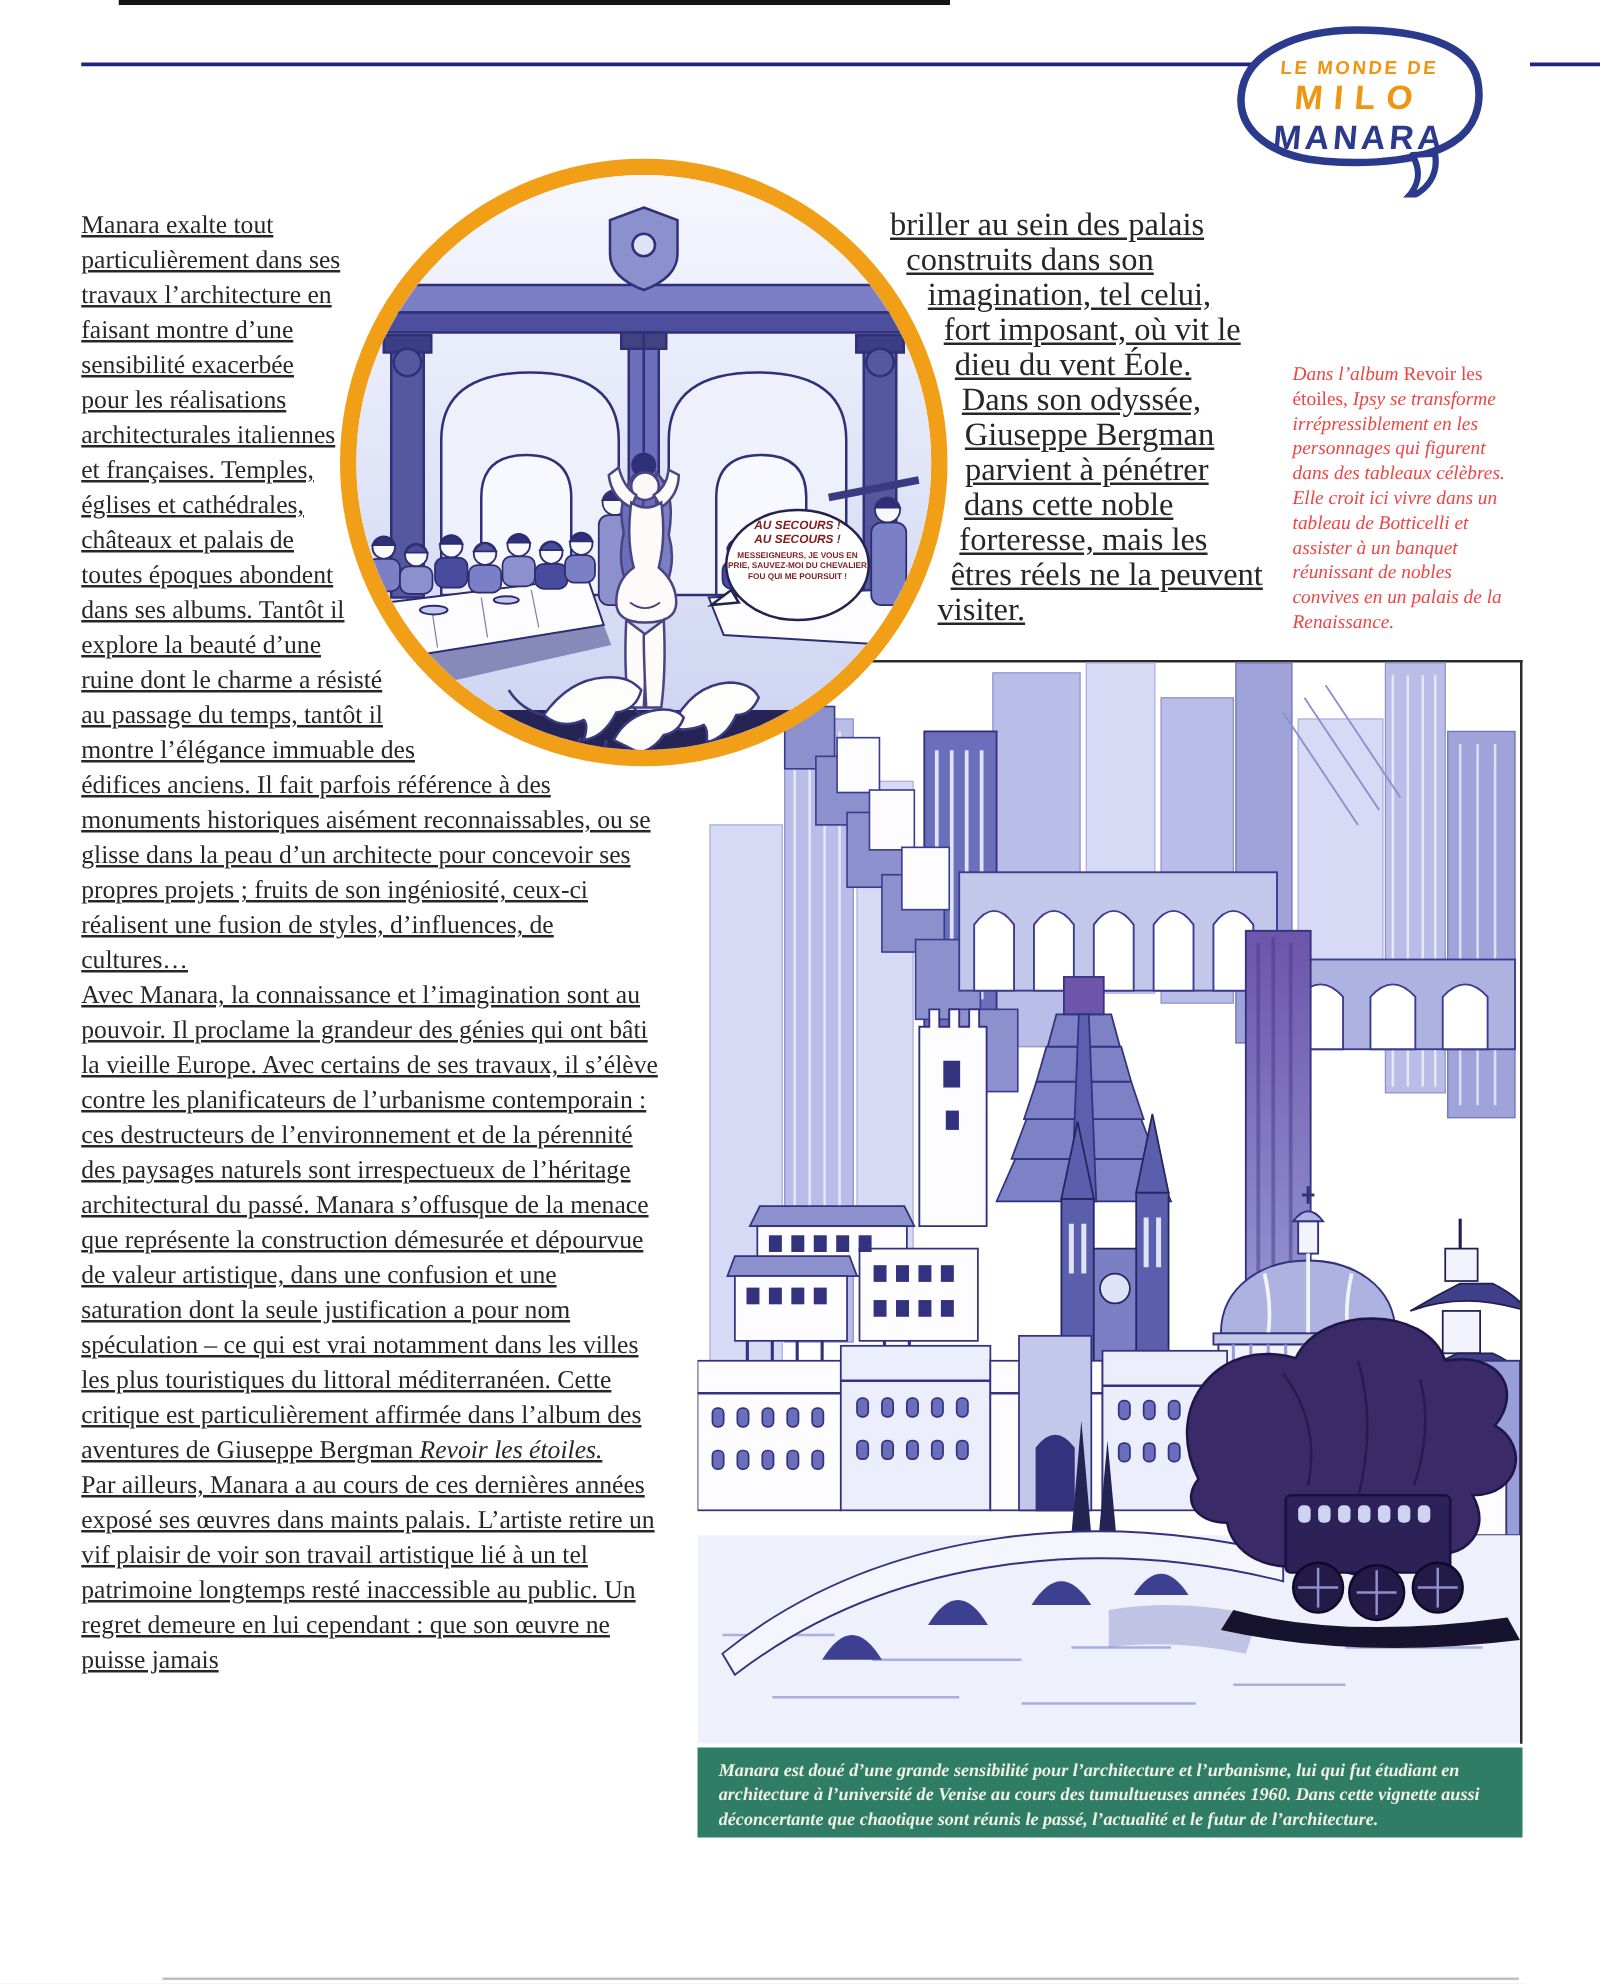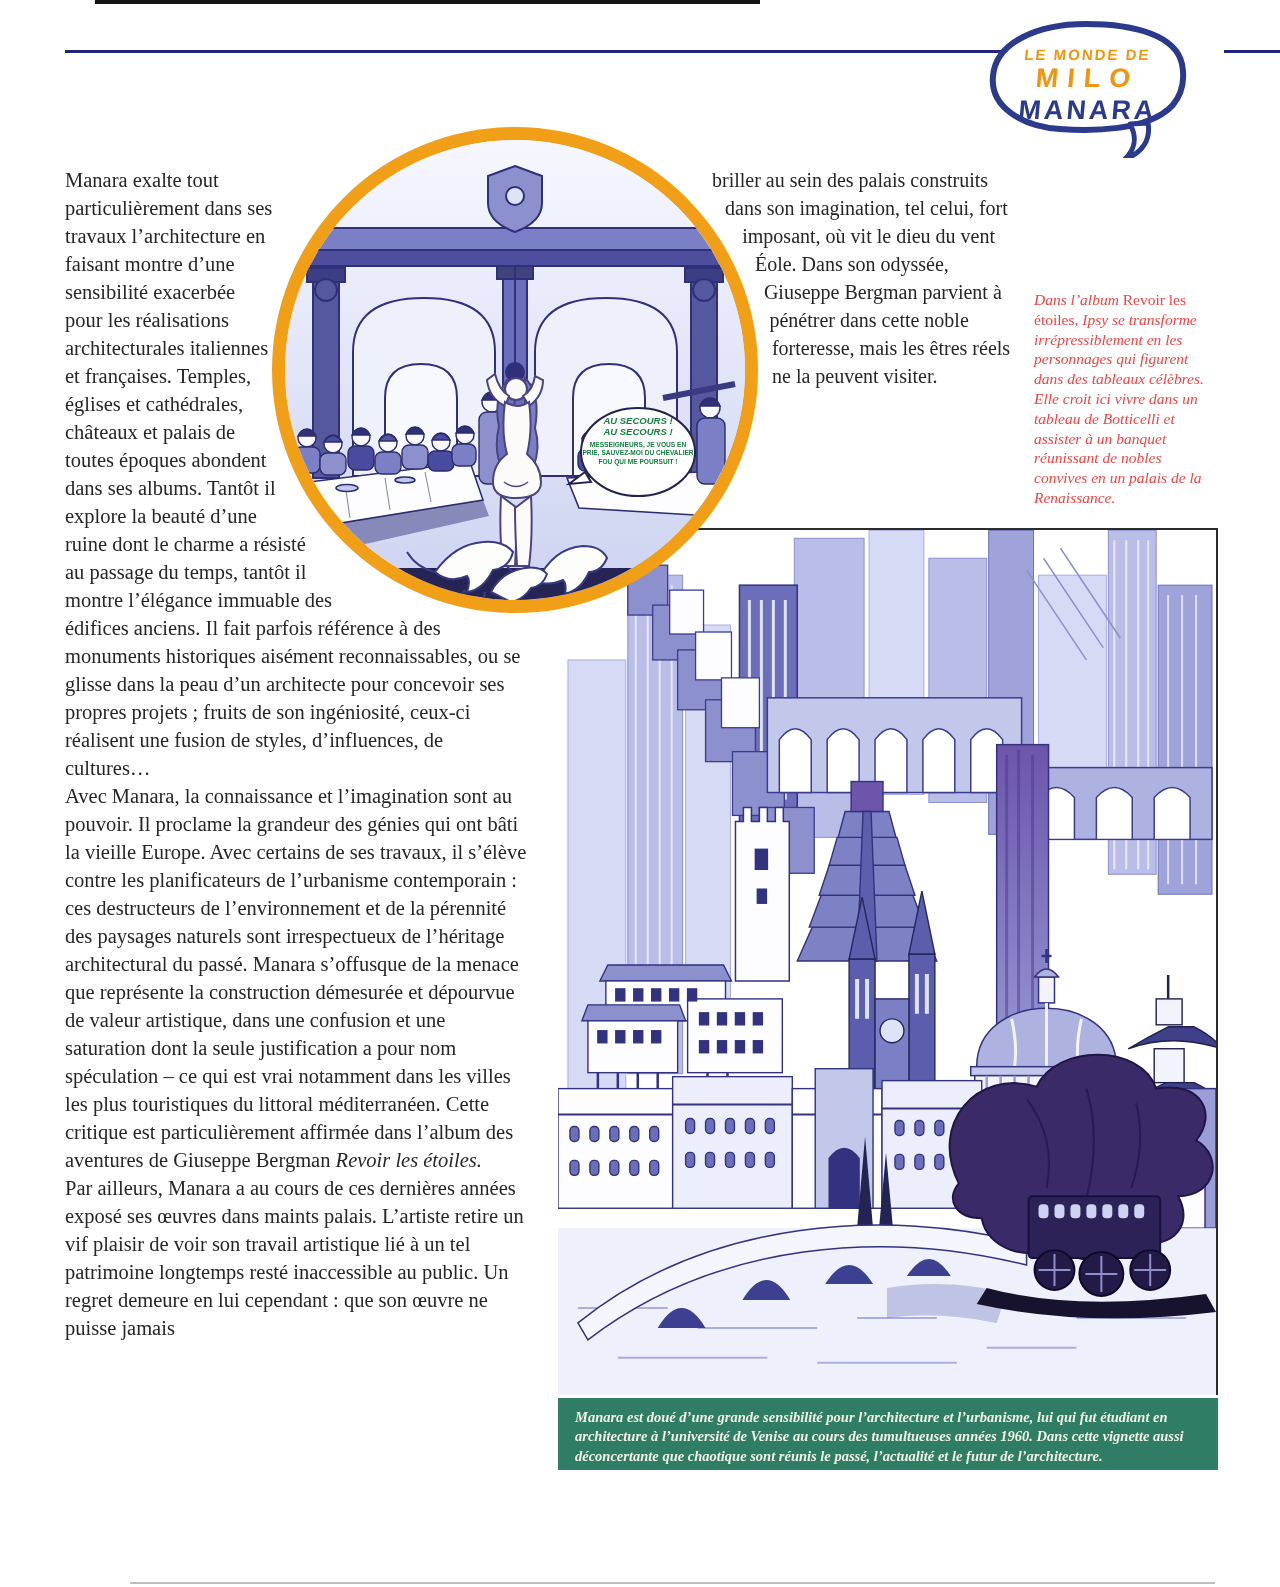--- a/index.html
+++ b/index.html
@@ -17,30 +17,30 @@
              font-weight:bold;transform:skewX(-5deg);}
   .logo-l1{top:30px;font-size:15px;color:#f0950f;letter-spacing:2px;}
   .logo-l2{top:47px;font-size:27px;color:#f0950f;letter-spacing:9px;}
   .logo-l3{top:79px;font-size:27px;color:#2b3a8c;letter-spacing:3px;}
 
   
   .panel-circle{position:absolute;left:272px;top:127px;width:460px;height:460px;border:13px solid #f29f18;
                 border-radius:50%;overflow:hidden;background:#eef0fb;z-index:5;}
   .panel-svg{display:block;width:460px;height:460px;}
   .bubble-text{position:absolute;left:297px;top:276px;width:112px;text-align:center;
-               font-family:"Liberation Sans",sans-serif;color:#15803d;}
+               font-family:"Liberation Sans",sans-serif;color:#7f1d1d;}
   .bub-l1{font-size:9.5px;font-weight:bold;font-style:italic;line-height:1.15;}
   .bub-body{font-size:6.6px;font-weight:bold;margin-top:3px;line-height:1.3;}
 
   
-  .col-left{position:absolute;left:65px;top:166px;width:463px;font-size:20.5px;line-height:28px;z-index:2;}
+  .col-left{position:absolute;left:65px;top:166px;width:463px;font-size:20.5px;line-height:28px;z-index:2;text-decoration:underline;}
   .col-left .wrapfloat{float:right;width:256px;height:447px;
        shape-outside:circle(243px at 243px 204px);shape-margin:12px;}
   .col-left p{margin:0;}
-  .col-right{position:absolute;left:712px;top:166px;width:300px;font-size:20px;line-height:28px;z-index:2;}
+  .col-right{position:absolute;left:712px;top:166px;width:300px;font-size:26px;line-height:28px;z-index:2;text-decoration:underline;}
   .col-right .wrapfloat{float:left;width:85px;height:345px;
        shape-outside:circle(243px at -197px 204px);shape-margin:14px;}
   .col-right p{margin:0;}
   .it{font-style:italic;}
 
   .note{position:absolute;left:1034px;top:290px;width:172px;font-size:15.5px;line-height:19.8px;
         font-style:italic;color:#ef4444;z-index:2;}
   .note .rm{font-style:normal;}
 
   

